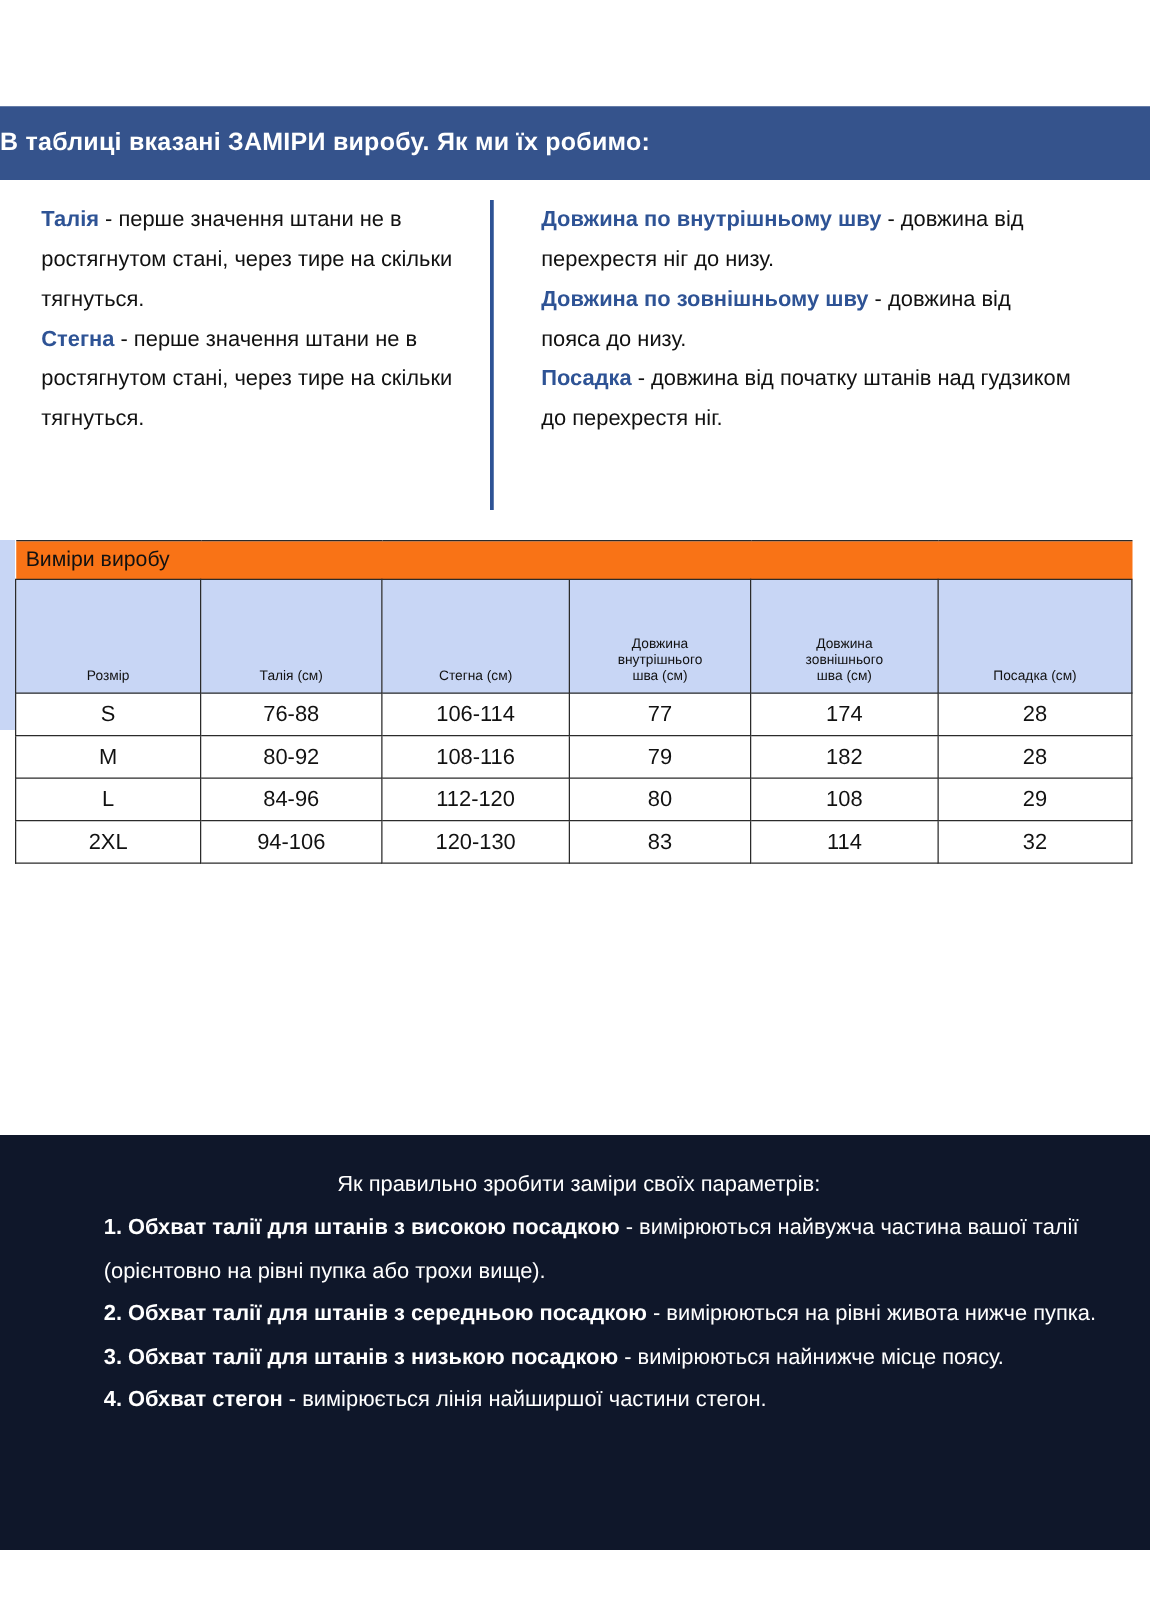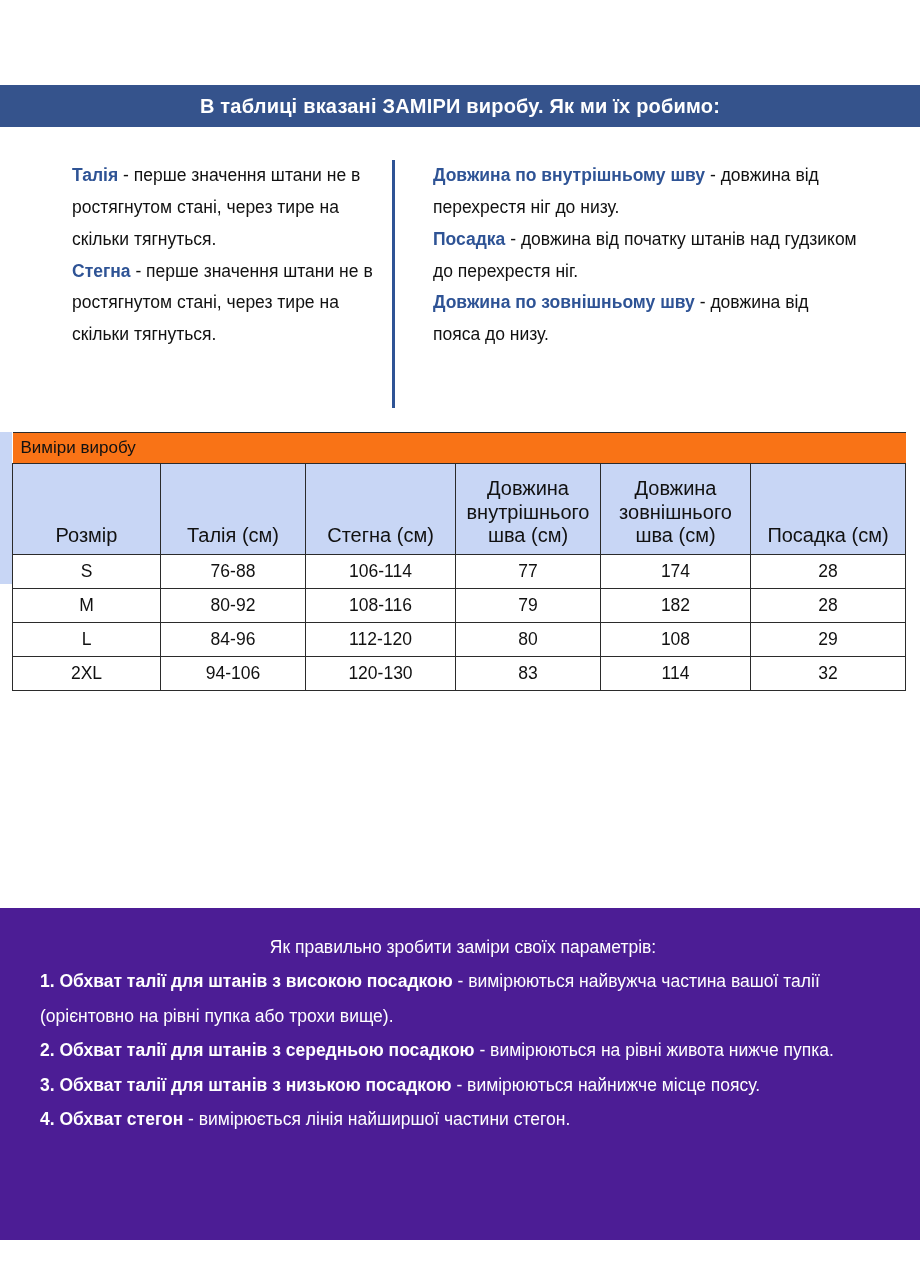--- a/index.html
+++ b/index.html
@@ -15,25 +15,25 @@
     overflow: hidden;
     position: relative;
   }
 
   
   .title-bar {
     position: absolute;
     left: 0;
     top: 85px;
     width: 920px;
-    height: 42px;
+    height: 59px;
     background: #35538C;
     display: flex;
     align-items: center;
-    justify-content: center;
+    justify-content: flex-start;
   }
   .title-bar-text {
     color: #ffffff;
     font-size: 20px;
     font-weight: bold;
     letter-spacing: 0.2px;
     text-align: center;
   }
 
   
@@ -46,21 +46,21 @@
     display: flex;
   }
   .desc-col {
     box-sizing: border-box;
     font-size: 17.5px;
     line-height: 1.82;
     color: #111111;
   }
   .desc-col.left {
     width: 392px;
-    padding-left: 72px;
+    padding-left: 33px;
     padding-right: 18px;
   }
   .desc-divider {
     width: 3px;
     background: #2E5395;
     height: 248px;
     flex: 0 0 3px;
   }
   .desc-col.right {
     width: 477px;
@@ -115,55 +115,56 @@
   }
   tr.band-row td.band-label {
     padding-left: 8px;
   }
   tr.head-row th {
     background: #C8D6F5;
     height: 84px;
     vertical-align: bottom;
     padding-bottom: 6px;
     line-height: 1.18;
-    font-size: 20px;
+    font-size: 11px;
   }
   tr.data-row td {
     background: #ffffff;
     height: 33px;
     font-size: 17.5px;
   }
   col.c0 { width: 148px; }
   col.c1 { width: 145px; }
   col.c2 { width: 150px; }
   col.c3 { width: 145px; }
   col.c4 { width: 150px; }
   col.c5 { width: 155px; }
 
   
   .bottom-panel {
     position: absolute;
     left: 0;
     top: 908px;
     width: 920px;
     height: 332px;
-    background: #4c1d95;
+    background: #0f172a;
     box-sizing: border-box;
     padding: 22px 34px 0 40px;
     color: #ffffff;
     font-size: 17.5px;
     line-height: 1.97;
   }
   .bottom-title {
     text-align: center;
     font-size: 17.5px;
     color: #ffffff;
   }
   .bottom-item {
     color: #ffffff;
+    margin-left: 43px;
   }
   .bottom-item b {
     font-weight: bold;
   }
 </style>
 </head>
 <body>
 
 <div class="title-bar">
   <div class="title-bar-text">В таблиці вказані ЗАМІРИ виробу. Як ми їх робимо:</div>
@@ -173,22 +174,22 @@
 
   <div class="desc-col left">
     <p class="desc-p"><span class="kw">Талія</span><span> - перше значення штани не в ростягнутом стані, через тире на скільки тягнуться.</span></p>
     <p class="desc-p"><span class="kw">Стегна</span><span> - перше значення штани не в ростягнутом стані, через тире на скільки тягнуться.</span></p>
   </div>
 
   <div class="desc-divider"></div>
 
   <div class="desc-col right">
     <p class="desc-p"><span class="kw">Довжина по внутрішньому шву</span><span> - довжина від перехрестя ніг до низу.</span></p>
+    <p class="desc-p"><span class="kw">Довжина по зовнішньому шву</span><span> - довжина від пояса до низу.</span></p>
     <p class="desc-p"><span class="kw">Посадка</span><span> - довжина від початку штанів над гудзиком до перехрестя ніг.</span></p>
-    <p class="desc-p"><span class="kw">Довжина по зовнішньому шву</span><span> - довжина від пояса до низу.</span></p>
   </div>
 
 </div>
 
 <div class="table-zone">
   <div class="edge-strip"></div>
   <table class="sizes">
     <colgroup>
       <col class="c0">
         <col class="c1">

